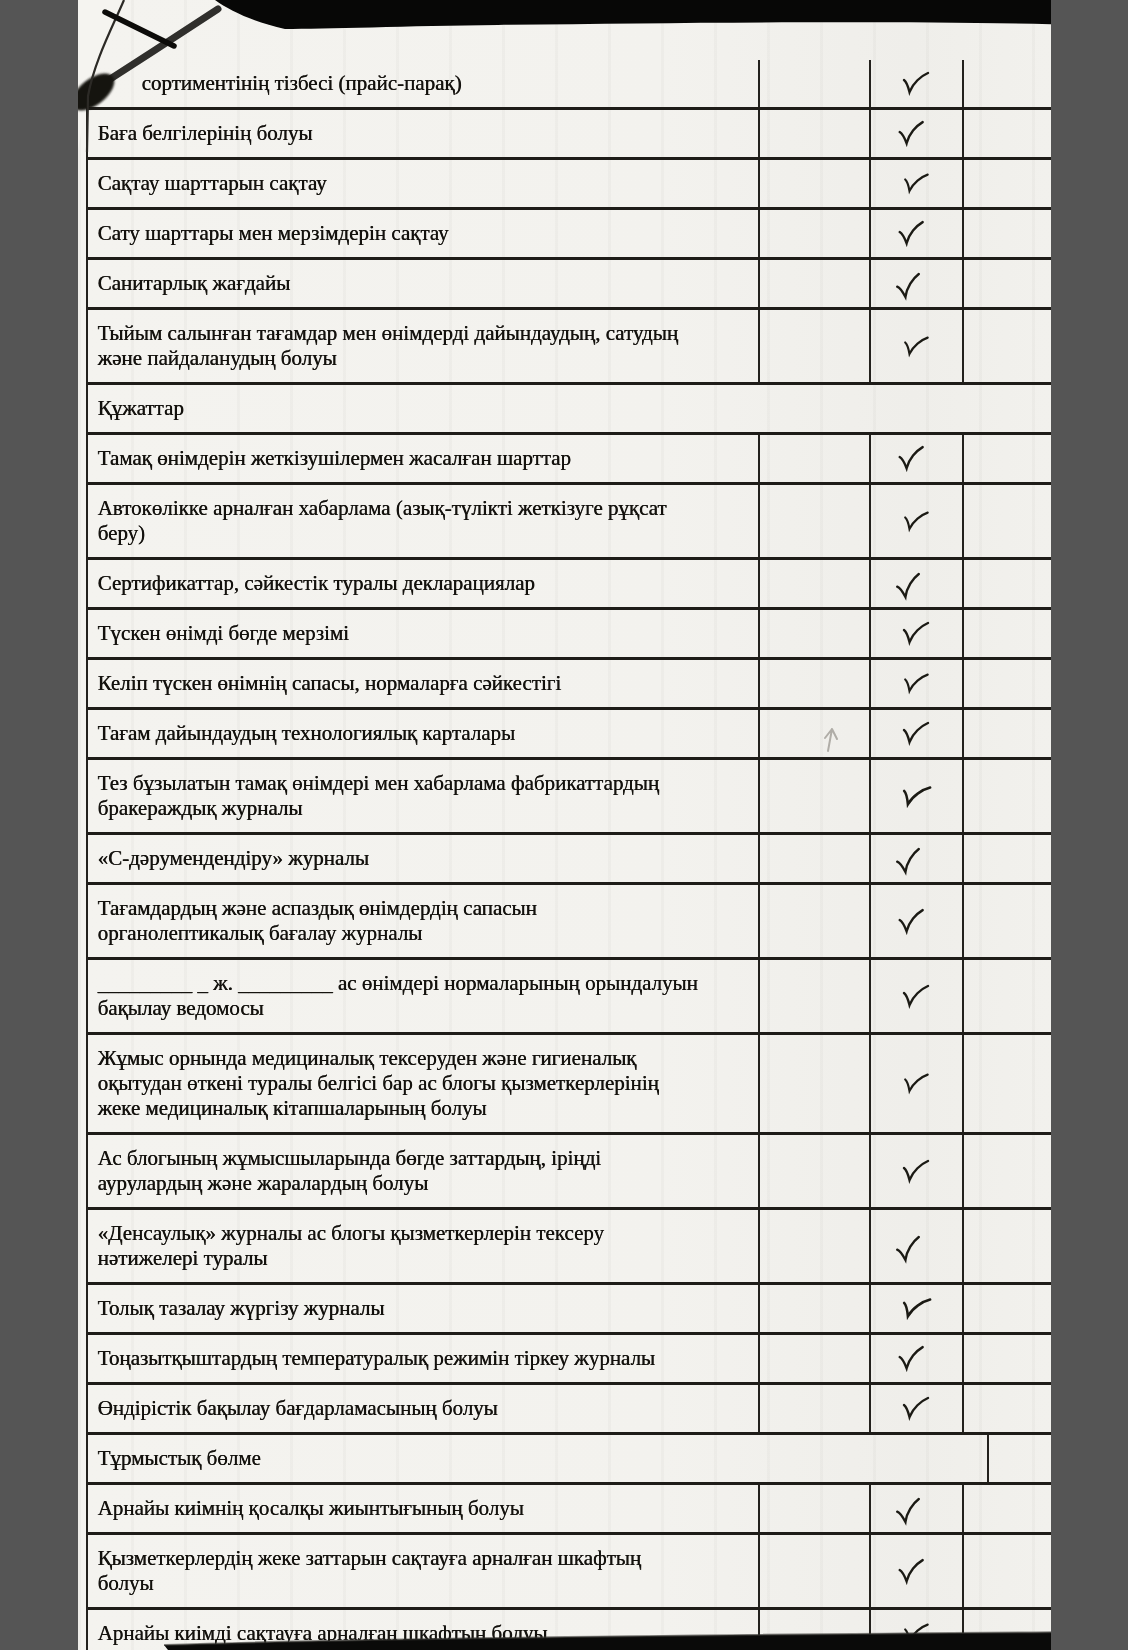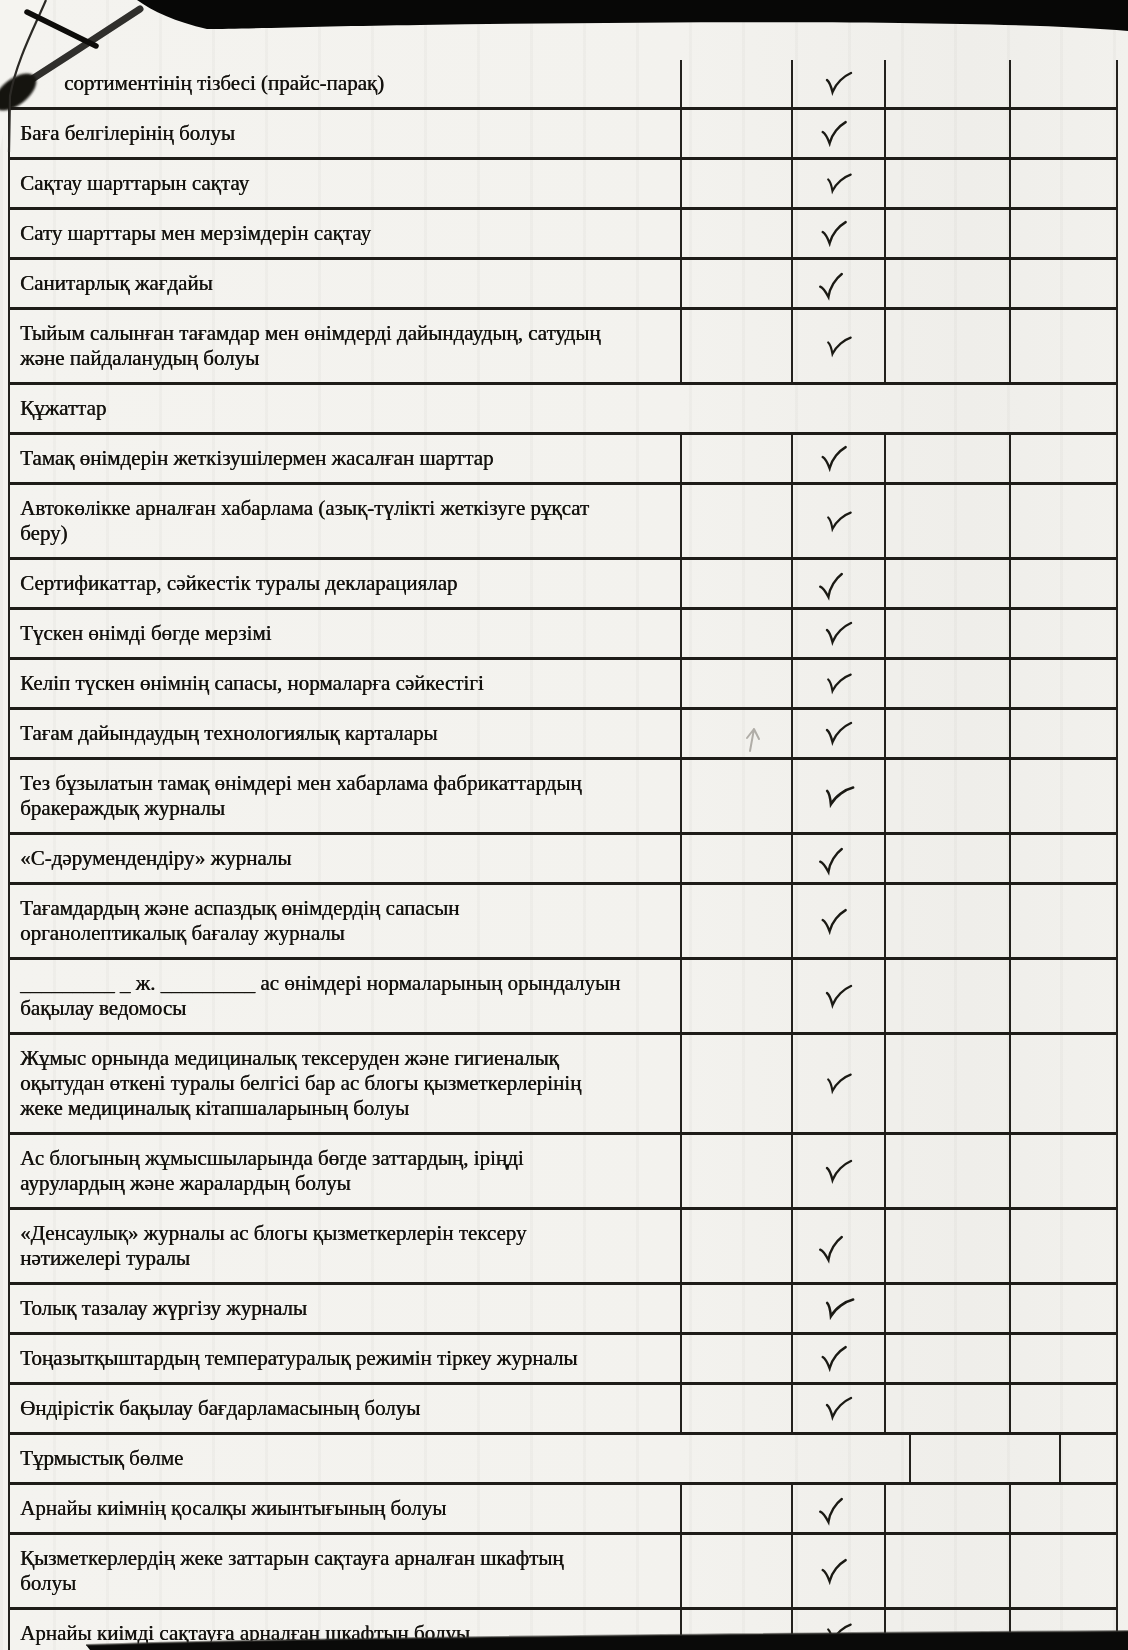--- a/index.html
+++ b/index.html
@@ -1,18 +1,18 @@
 <!DOCTYPE html>
 <html><head>
 <meta charset="utf-8">
 <style>
   html,body{margin:0;padding:0;background:#555;}
   .sheet{
     position:relative;
-    width:1128px;height:1650px;
+    width:973px;height:1650px;
     margin:0 auto;
     overflow:hidden;
     background:
       repeating-linear-gradient(90deg, rgba(110,108,100,0.045) 0 3px, rgba(0,0,0,0) 3px 53px),
       linear-gradient(90deg, #f4f3ef 0%, #f3f2ee 60%, #efeeea 86%, #f2f1ed 100%);
     font-family:"Liberation Serif", serif;
   }
   
   .table{
     position:absolute;left:8px;top:60px;width:1106px;

